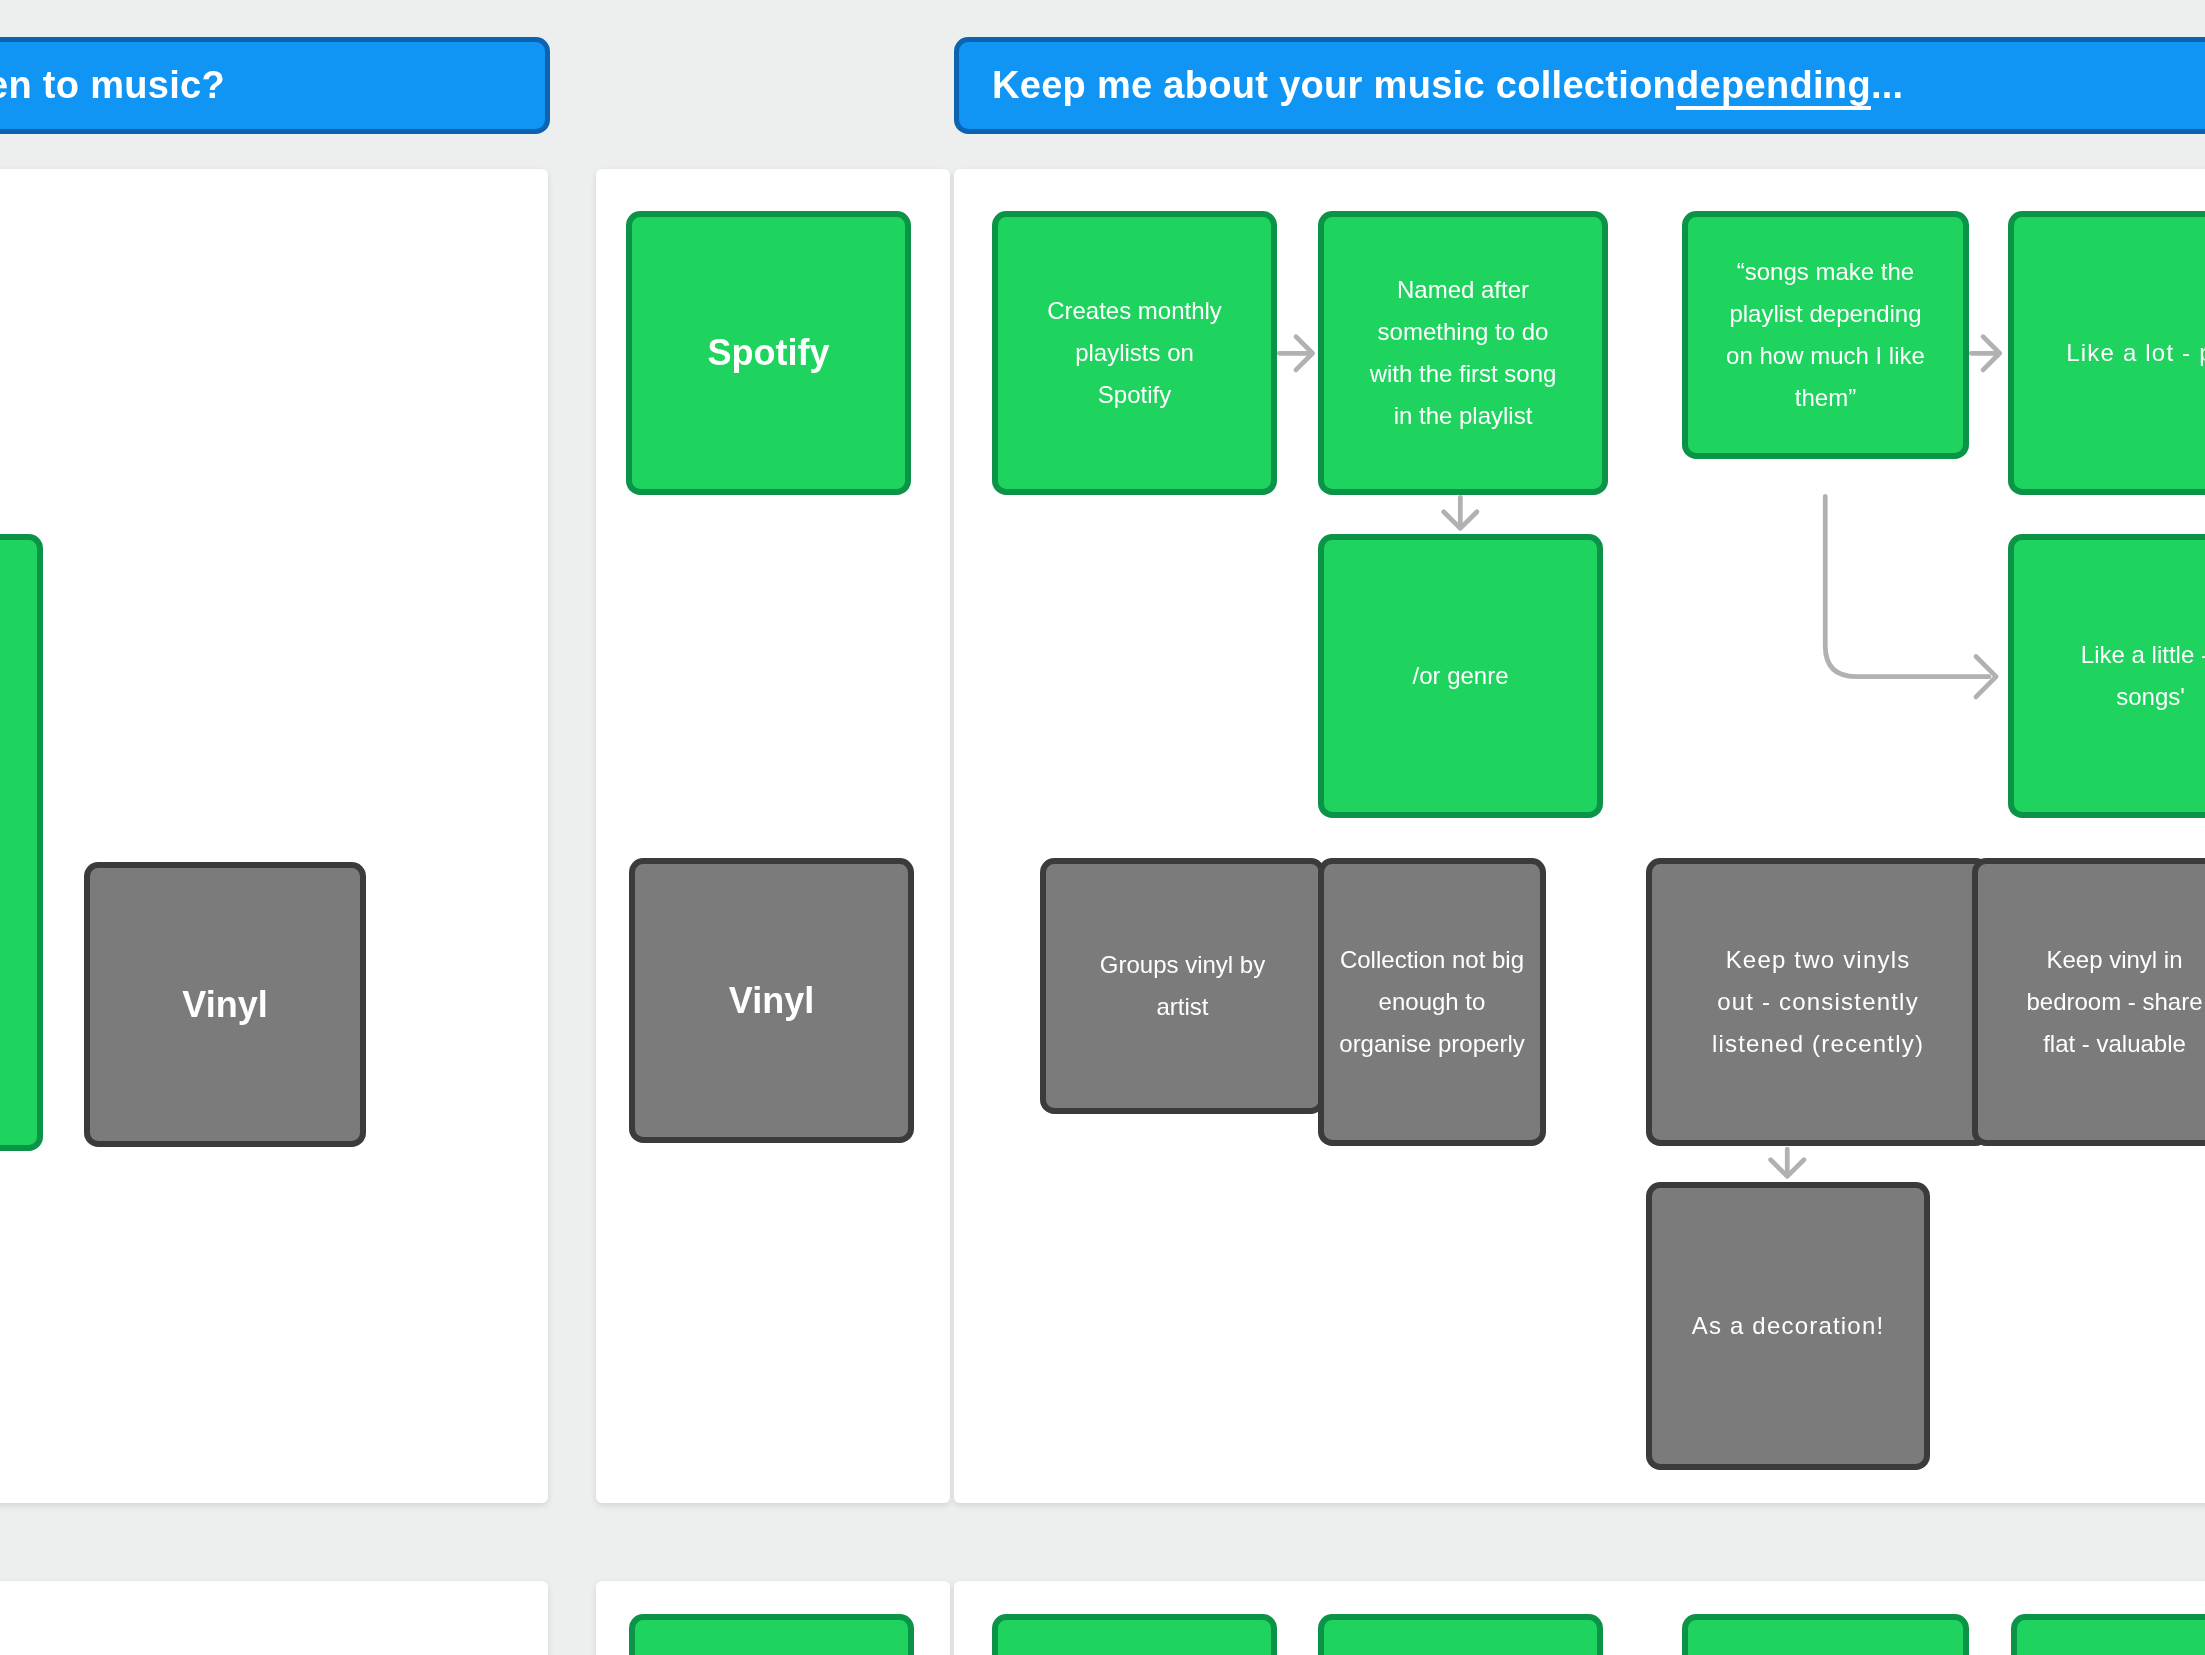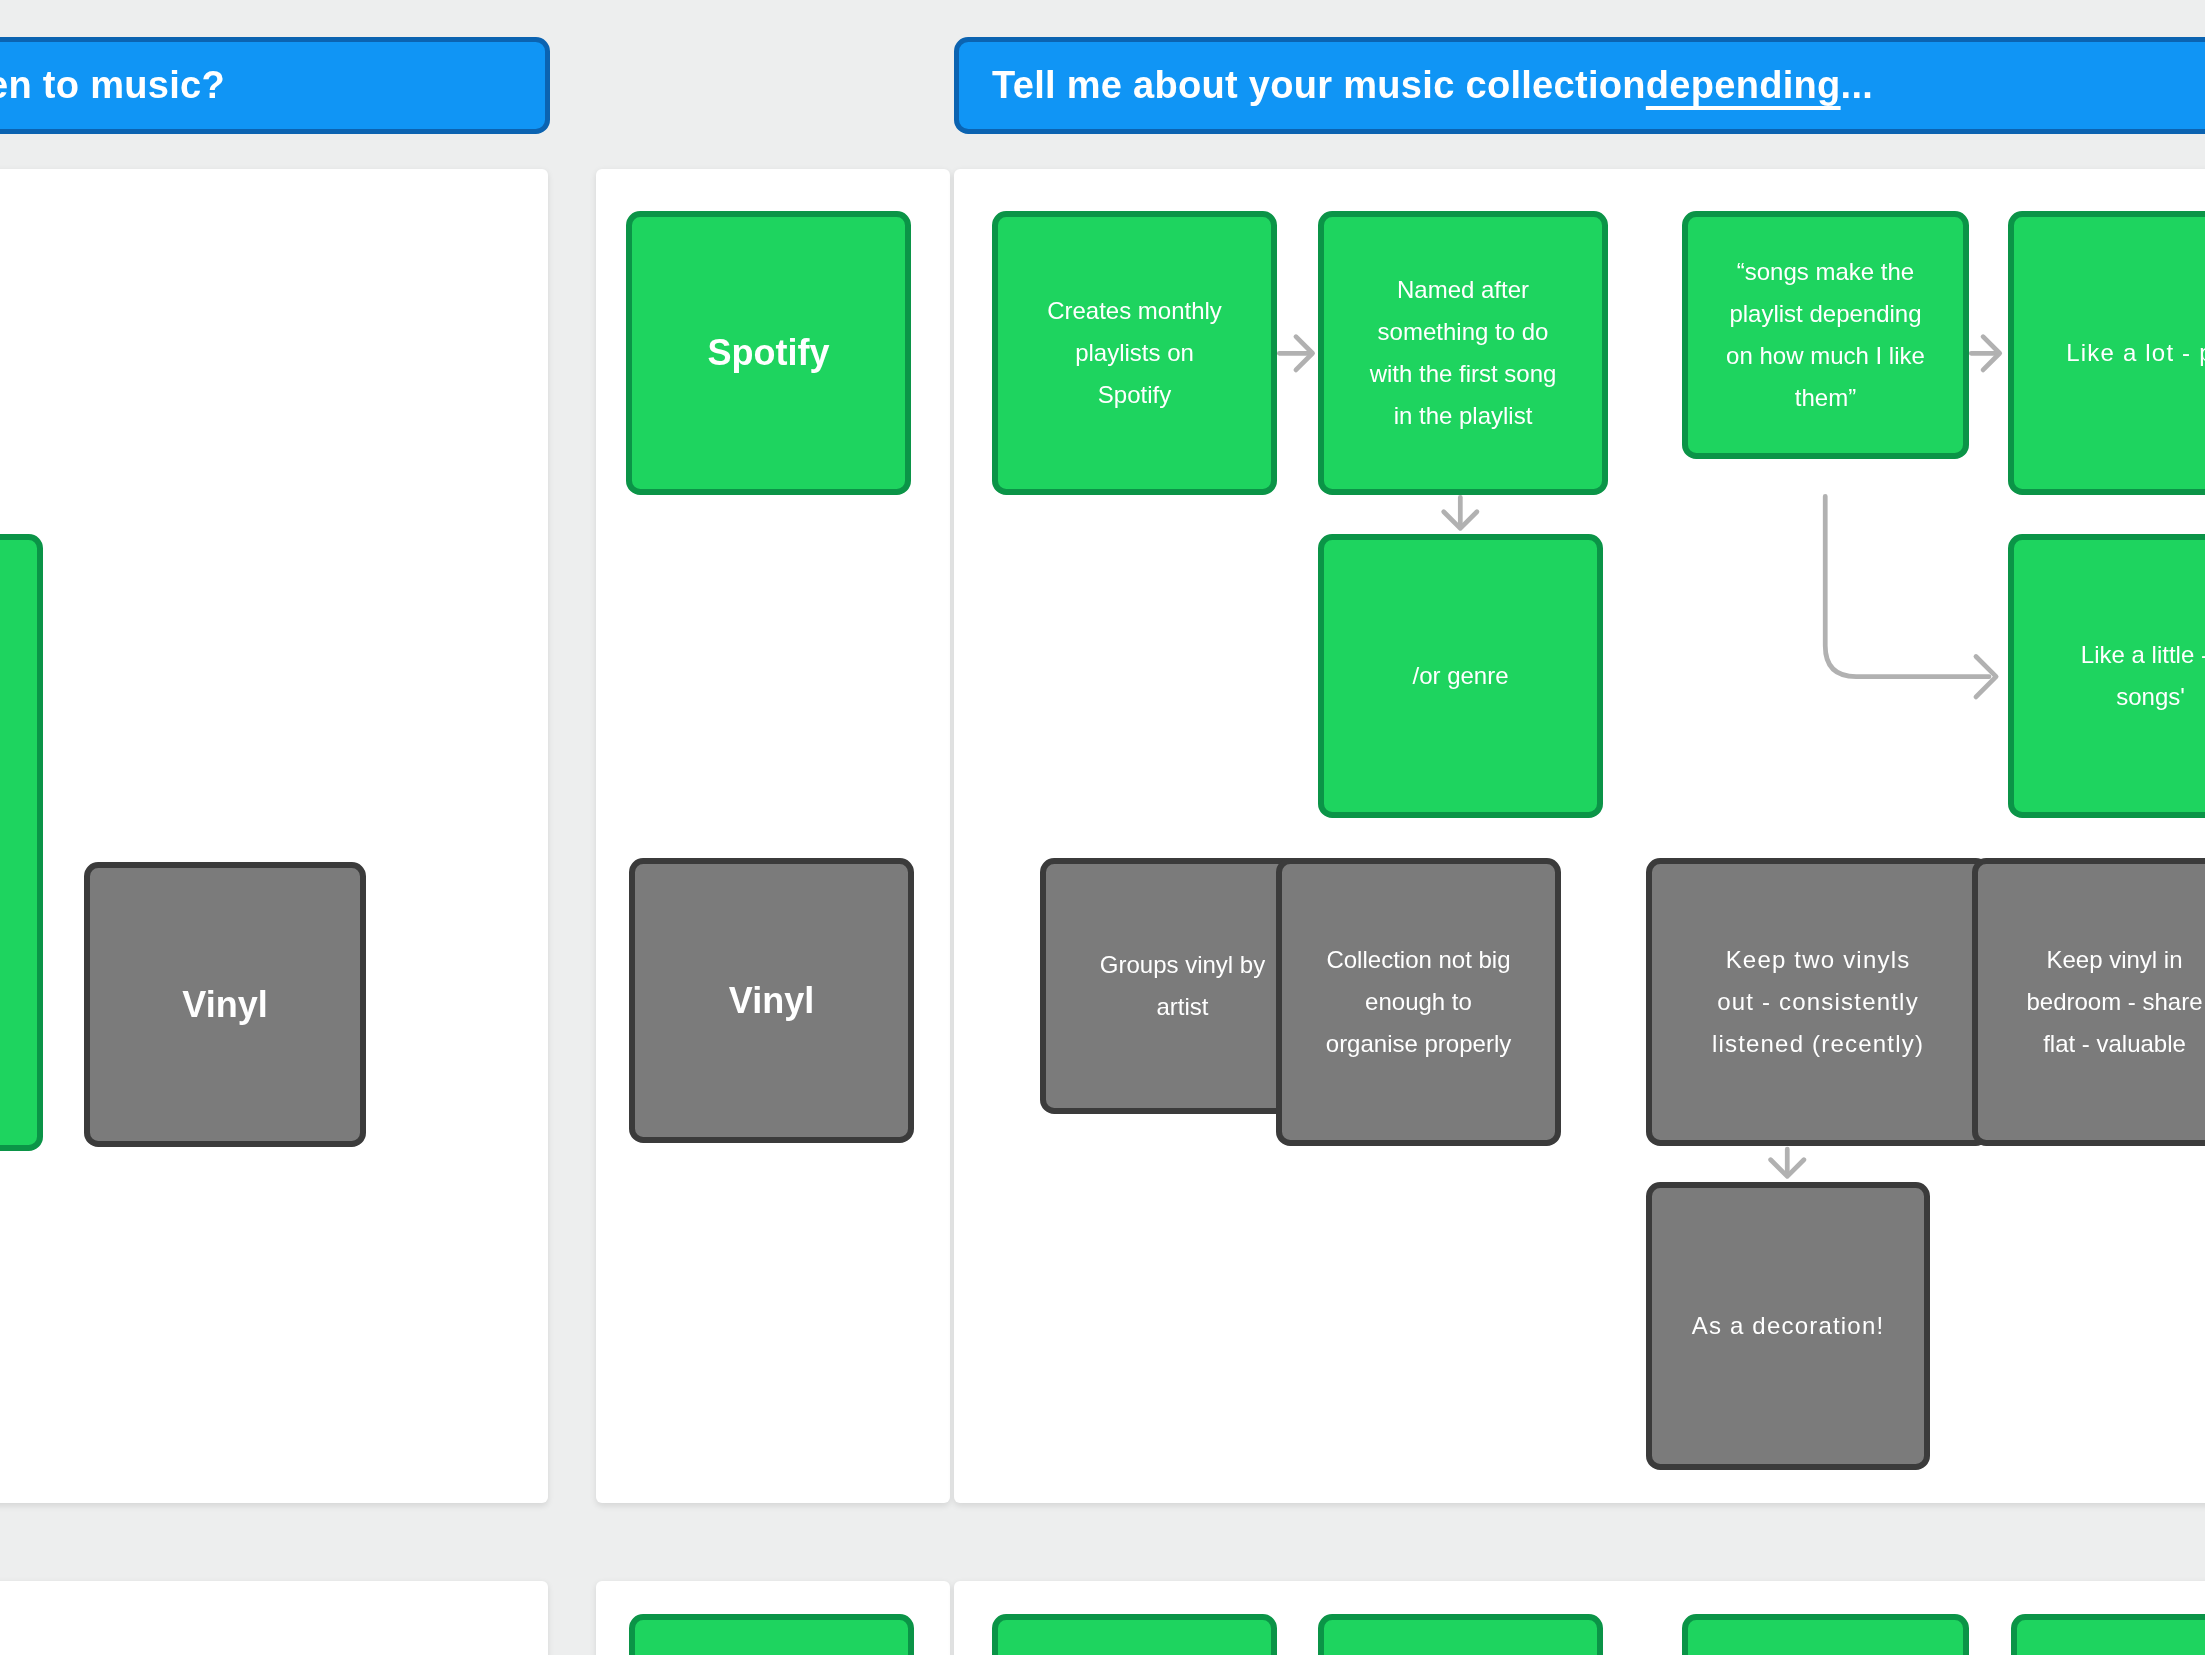--- a/index.html
+++ b/index.html
@@ -63,21 +63,21 @@
   #n-songs       {left:1682px; top:211px;  width:287px; height:248px;}
   #n-likealot    {left:2008px; top:211px;  width:285px; height:284px;}
   
   #n-left-green  {left:-237px; top:534px;  width:280px; height:617px;}
   #n-genre       {left:1318px; top:534px;  width:285px; height:284px;align-items:center;}
   #n-likelittle  {left:2008px; top:534px;  width:285px; height:284px;}
   
   #n-left-vinyl  {left:84px;  top:862px; width:282px; height:285px;}
   #n-mid-vinyl   {left:629px; top:858px; width:285px; height:285px;}
   #n-groups      {left:992px; top:858px; width:285px; height:256px;margin-left:48px;}
-  #n-collection  {left:1276px; top:858px; width:285px; height:288px;}
+  #n-collection  {left:1318px; top:858px; width:228px; height:288px;}
   #n-keeptwo     {left:1646px; top:858px; width:344px; height:288px;}
   #n-keepbedroom {left:1972px; top:858px; width:285px; height:288px;}
   
   #n-decoration  {left:1646px; top:1182px; width:284px; height:288px;}
   
   #b-mid {left:629px; top:1614px; width:285px; height:285px;}
   #b-1   {left:992px; top:1614px; width:285px; height:285px;}
   #b-2   {left:1318px; top:1614px; width:285px; height:285px;}
   #b-3   {left:1682px; top:1614px; width:287px; height:285px;}
   #b-4   {left:2011px; top:1614px; width:285px; height:285px;}
@@ -118,21 +118,21 @@
     <g>
       <path d="M3012,1936 V1974"></path>
         <path d="M2984,1954 L3012,1982 L3040,1954"></path>
     </g>
   </svg>
 
   <div class="qheader" id="header-left">
     <span>ten to music?</span>
   </div>
   <div class="qheader" id="header-right">
-    <span>Tell me about your music collection </span>
+    <span>Keep me about your music collection </span>
     <span class="underlined">depending</span>
     <span>...</span>
   </div>
 
   <div class="note green" id="n-left-green"></div>
   <div class="note gray" id="n-left-vinyl">
     <span class="txt label">Vinyl</span>
   </div>
   <div class="note green" id="n-spotify">
     <span class="txt label">Spotify</span>

